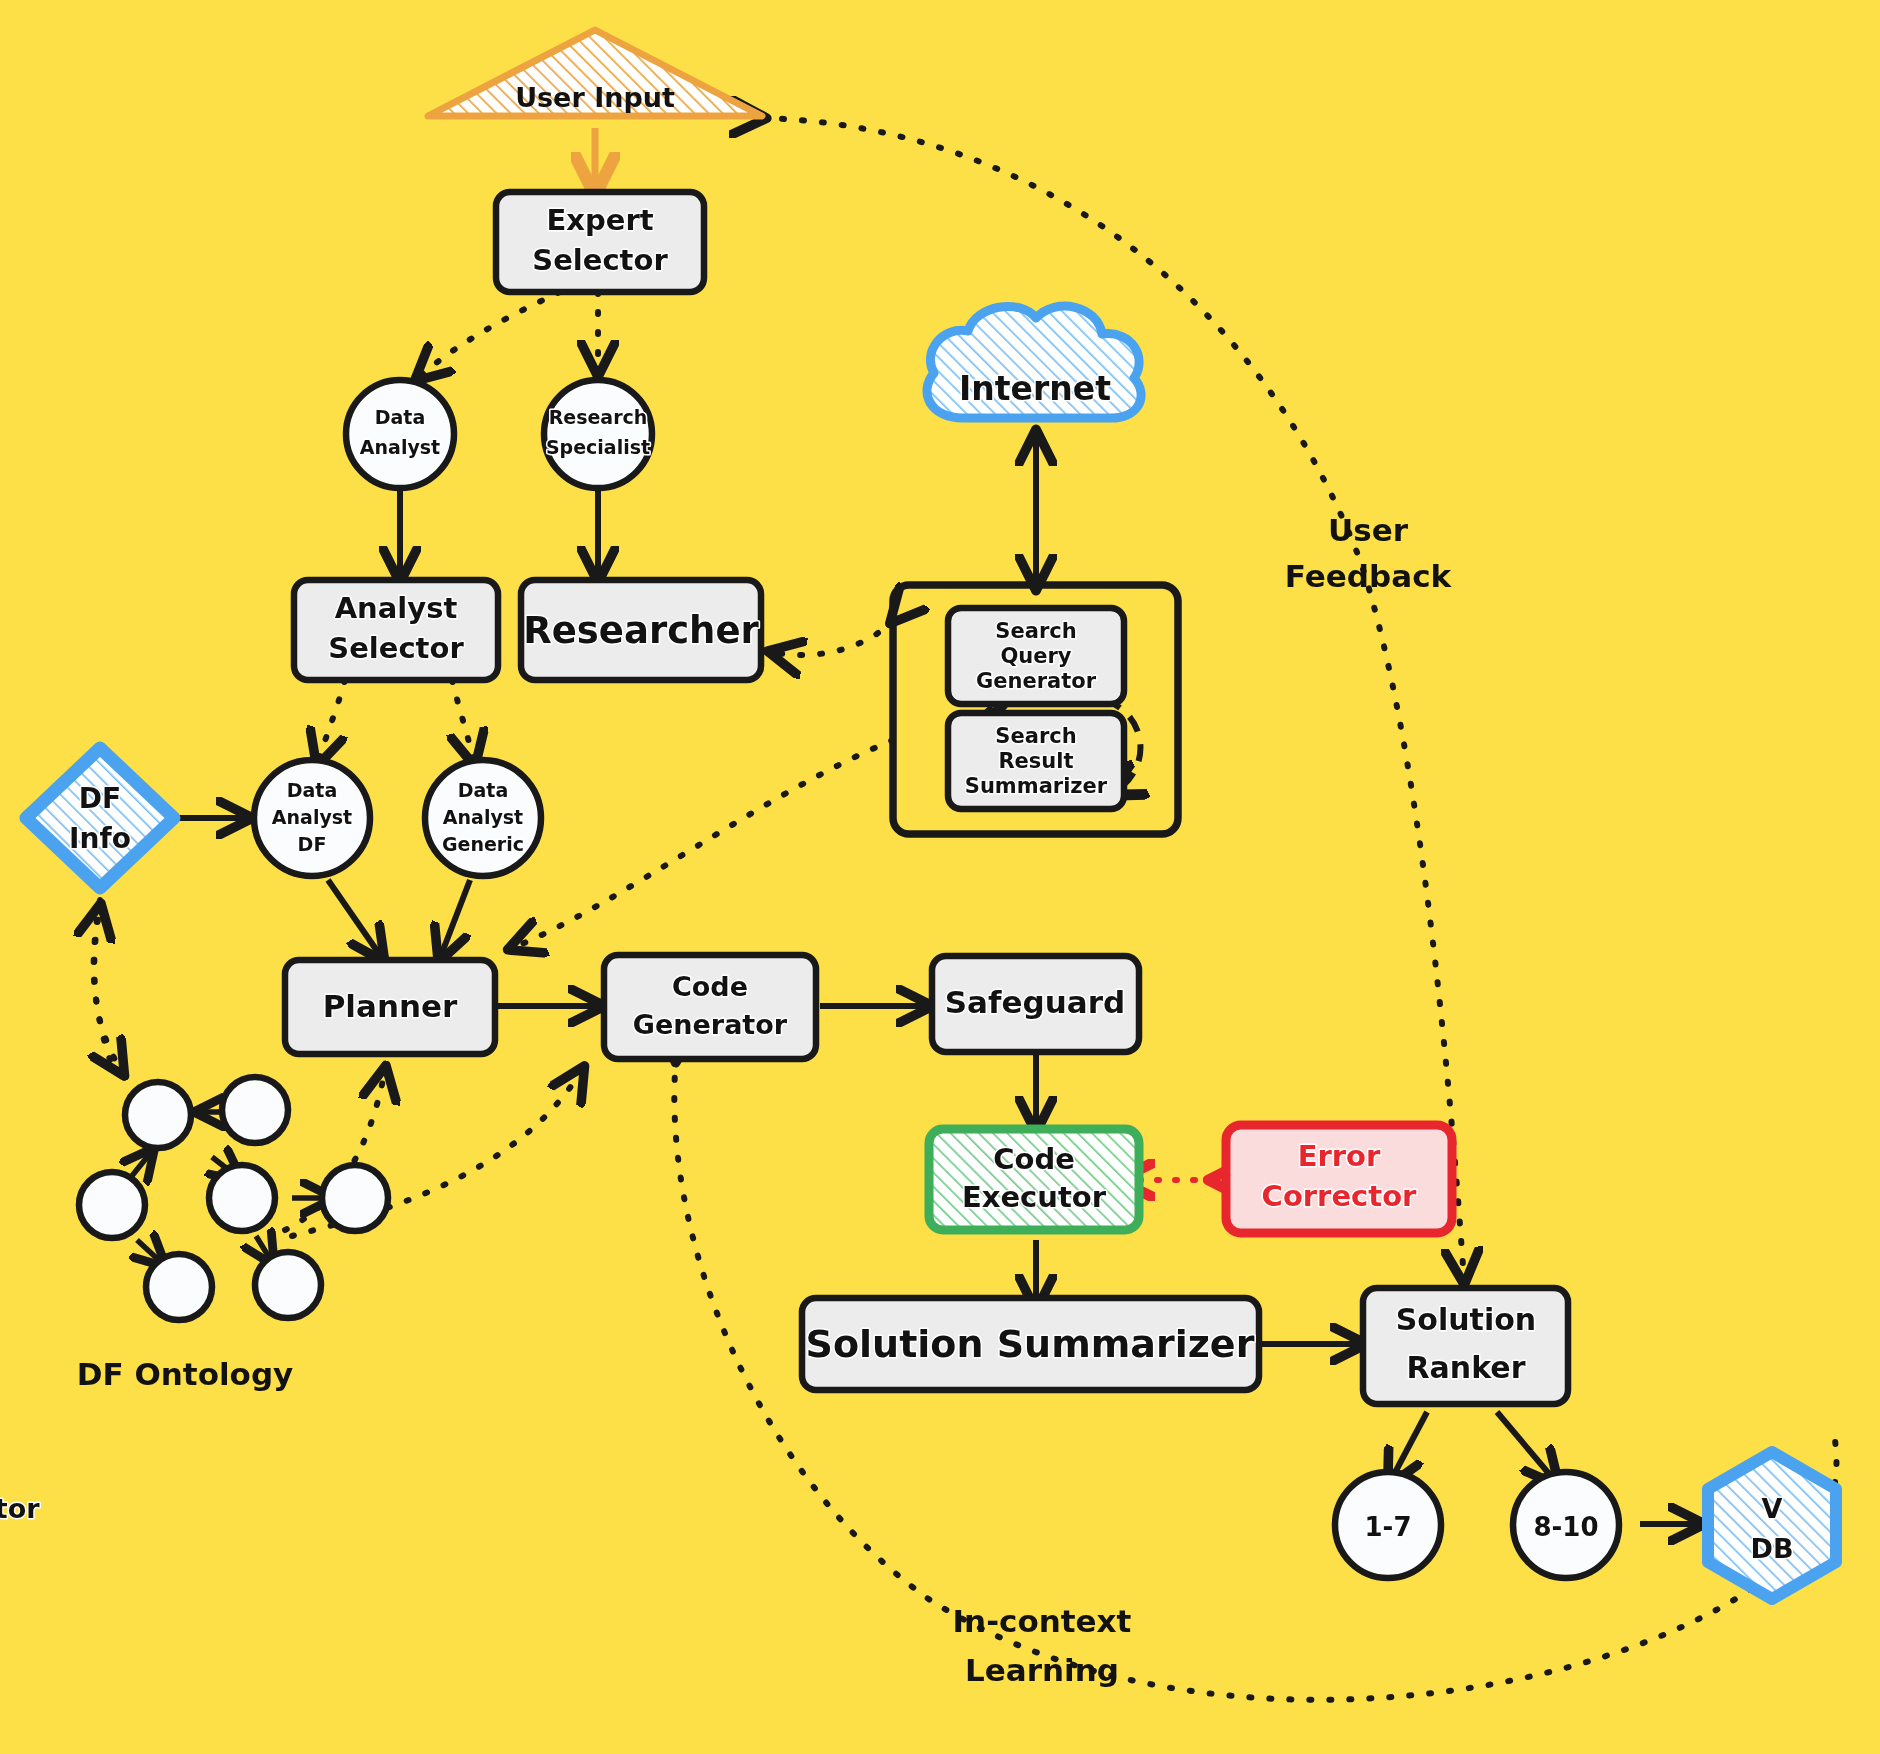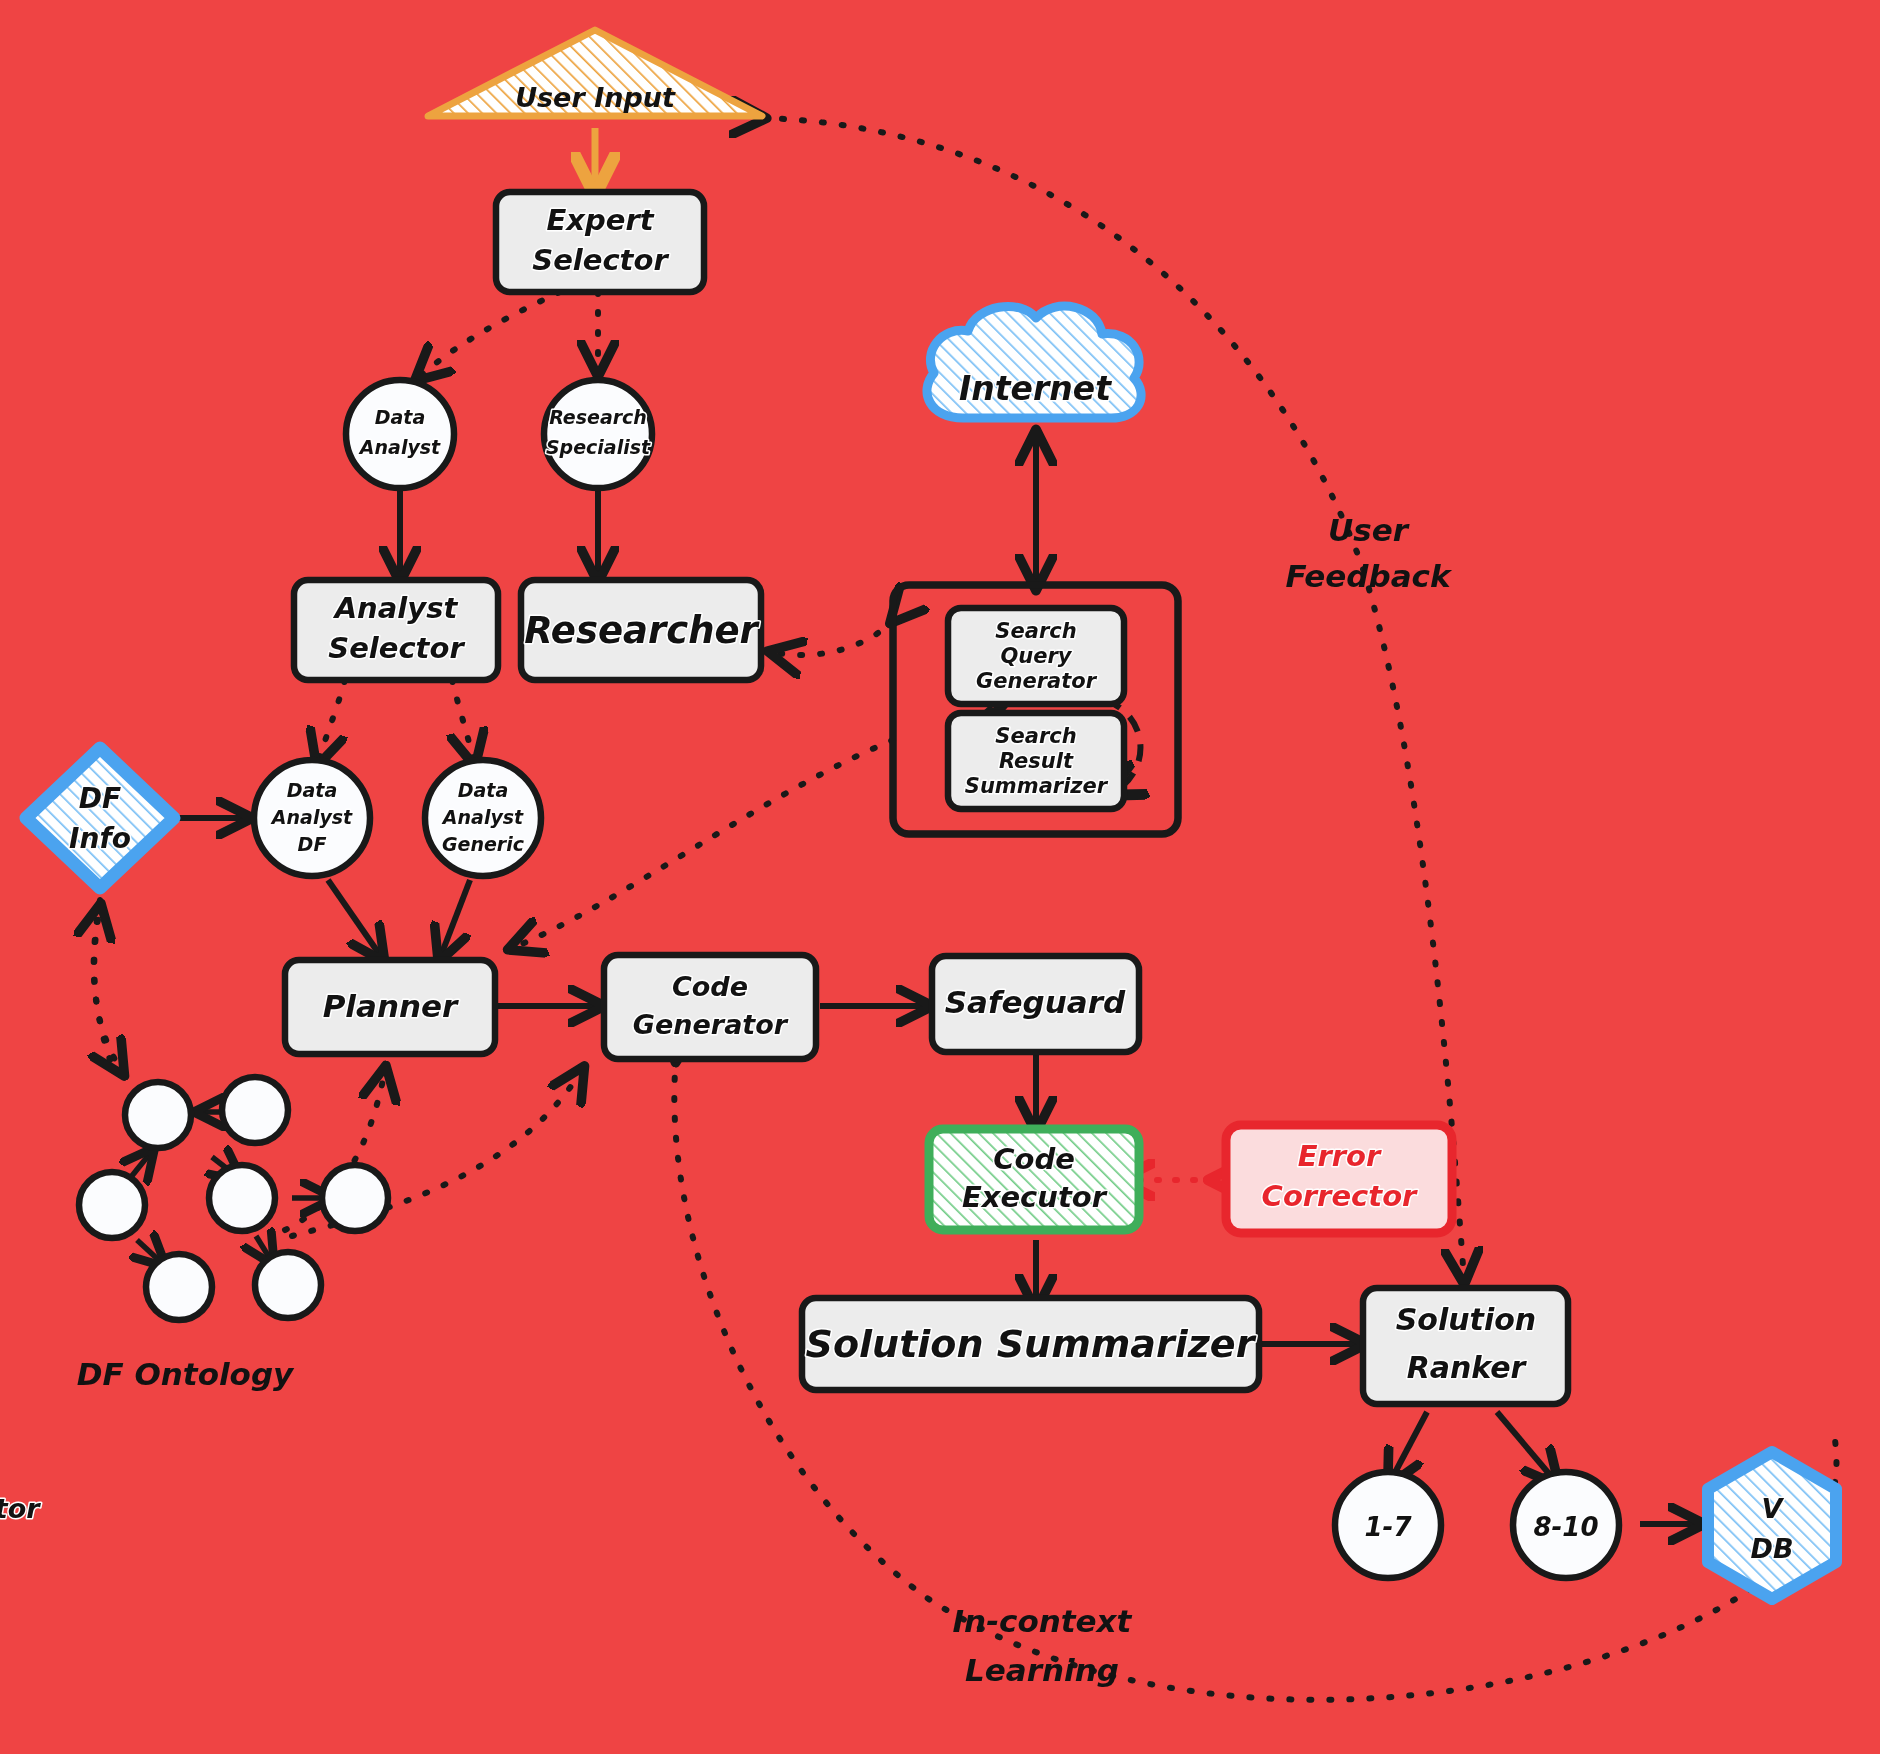--- a/index.html
+++ b/index.html
@@ -1,18 +1,18 @@
 <!DOCTYPE html>
 <html><head>
 <meta charset="utf-8">
 <style>
   html,body{margin:0;padding:0;background:#f7f9fc;}
   body{width:1880px;height:1754px;overflow:hidden;
        font-family:"DejaVu Sans",sans-serif;}
-  #stage{position:relative;width:1880px;height:1754px;background:#ef4444;font-style:italic;}
+  #stage{position:relative;width:1880px;height:1754px;background:#fde047;}
   svg{position:absolute;top:0;left:0;width:1880px;height:1754px;}
   .nodeLabel{
     font-family:"DejaVu Sans",sans-serif;
     font-weight:700;
     fill:#121212;
     text-anchor:middle;
     dominant-baseline:middle;
     paint-order:stroke fill;
     stroke:#ffffff;
     stroke-width:3px;

